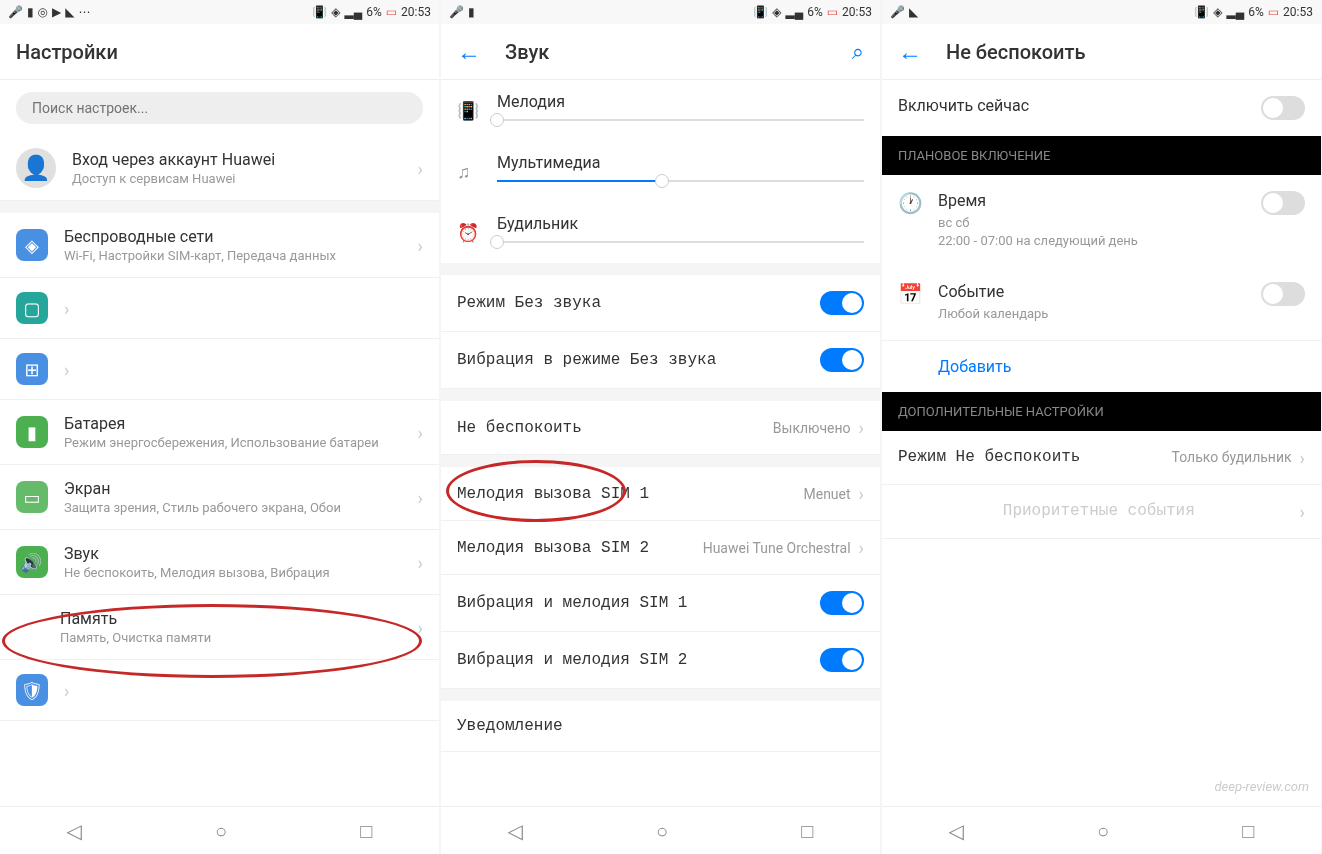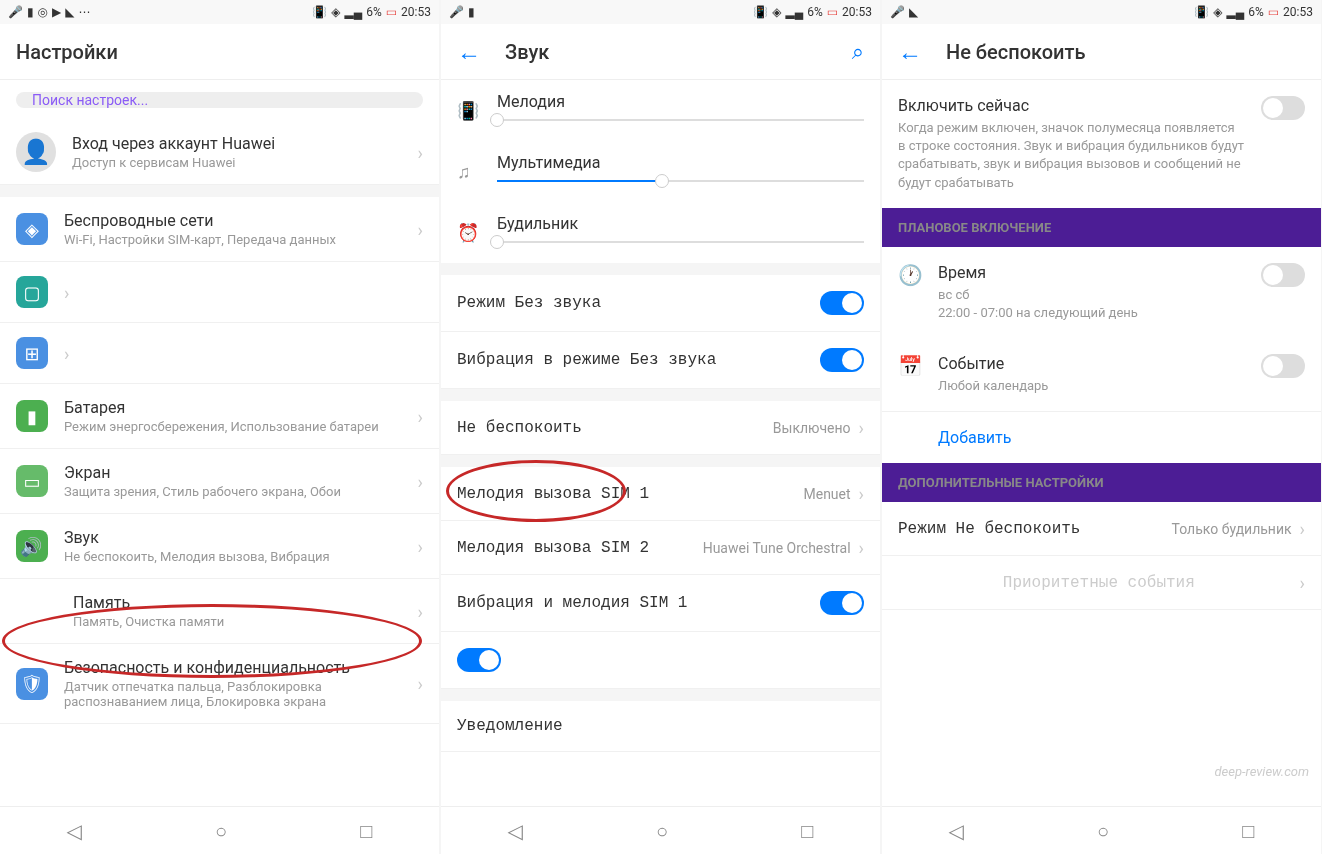--- a/index.html
+++ b/index.html
@@ -46,22 +46,22 @@
       font-weight: 500;
       flex: 1;
     }
     .back-arrow { color: #007aff; font-size: 24px; cursor: pointer; }
     .search-icon-blue { color: #007aff; font-size: 22px; }
     .content { flex: 1; overflow-y: hidden; }
     .search-box {
       margin: 12px 16px;
       background: #eee;
       border-radius: 20px;
-      padding: 0 16px;
-      color: #8b5cf6;
+      padding: 8px 16px;
+      color: #737373;
       font-size: 14px;
     }
     .list-item {
       display: flex;
       align-items: center;
       padding: 12px 16px;
       border-bottom: 1px solid #f0f0f0;
       gap: 16px;
       cursor: pointer;
     }
@@ -150,24 +150,24 @@
       width: 20px;
       height: 20px;
       border-radius: 50%;
       background: #fff;
       top: 2px;
     }
     .toggle.on::after { right: 2px; }
     .toggle.off::after { left: 2px; }
     .section-header {
       padding: 12px 16px;
-      background: #4c1d95;
+      background: #000000;
       font-size: 13px;
       color: #888;
-      font-weight: 700;
+      font-weight: 400;
     }
     .desc-row {
       display: flex;
       align-items: flex-start;
       padding: 16px;
       gap: 16px;
     }
     .desc-text { flex: 1; }
     .desc-title { font-size: 16px; color: #333; margin-bottom: 4px; }
     .desc-body { font-size: 13px; color: #999; line-height: 1.4; }
@@ -195,21 +195,21 @@
     .nav-btn { font-size: 20px; cursor: pointer; }
     .circle-highlight {
       position: absolute;
       border: 3px solid #c62828;
       border-radius: 50%;
       pointer-events: none;
     }
     .watermark {
       position: absolute;
       right: 12px;
-      bottom: 75px;
+      bottom: 60px;
       color: #ccc;
       font-size: 13px;
       font-style: italic;
     }
   </style>
 </head>
 <body>
 
 <div class="phone">
   <div class="status-bar">
@@ -278,32 +278,28 @@
     </div>
     <div class="list-item tall">
       <div class="icon-box icon-green">🔊</div>
       <div class="item-text">
         <div class="item-title">Звук</div>
         <div class="item-sub">Не беспокоить, Мелодия вызова, Вибрация</div>
       </div>
       <div class="chevron">›</div>
     </div>
     <div class="list-item tall">
-      <div class="item-text" style="margin-left:57px">
+      <div class="item-text" style="margin-left:44px">
         <div class="item-title">Память</div>
         <div class="item-sub">Память, Очистка памяти</div>
       </div>
       <div class="chevron">›</div>
     </div>
     <div class="list-item tall">
       <div class="icon-box icon-blue">🛡</div>
-      <div class="item-text">
-        <div class="item-title">Безопасность и конфиденциальность</div>
-        <div class="item-sub">Датчик отпечатка пальца, Разблокировка распознаванием лица, Блокировка экрана</div>
-      </div>
       <div class="chevron">›</div>
     </div>
   </div>
   <div class="nav-bar">
     <span class="nav-btn">◁</span>
     <span class="nav-btn">○</span>
     <span class="nav-btn">□</span>
   </div>
   <div class="circle-highlight" style="left:2px;top:604px;width:420px;height:74px;border-radius:50%/50%"></div>
 </div>
@@ -383,20 +379,21 @@
     <div class="setting-row">
       <div class="label">Мелодия вызова SIM 2</div>
       <div class="setting-value">Huawei Tune Orchestral</div>
       <div class="chevron" style="margin-left:8px">›</div>
     </div>
     <div class="setting-row">
       <div class="label">Вибрация и мелодия SIM 1</div>
       <div class="toggle on"></div>
     </div>
     <div class="setting-row">
+      <div class="label">Вибрация и мелодия SIM 2</div>
       <div class="toggle on"></div>
     </div>
     <div class="section-gap"></div>
     <div class="setting-row">
       <div class="label">Уведомление</div>
     </div>
   </div>
   <div class="nav-bar">
     <span class="nav-btn">◁</span>
     <span class="nav-btn">○</span>
@@ -421,21 +418,20 @@
     </div>
   </div>
   <div class="app-bar">
     <span class="back-arrow">←</span>
     <div class="title">Не беспокоить</div>
   </div>
   <div class="content">
     <div class="desc-row">
       <div class="desc-text">
         <div class="desc-title">Включить сейчас</div>
-        <div class="desc-body">Когда режим включен, значок полумесяца появляется в строке состояния. Звук и вибрация будильников будут срабатывать, звук и вибрация вызовов и сообщений не будут срабатывать</div>
       </div>
       <div class="toggle off"></div>
     </div>
     <div class="section-header">ПЛАНОВОЕ ВКЛЮЧЕНИЕ</div>
     <div class="desc-row">
       <div class="outline-icon">🕐</div>
       <div class="desc-text">
         <div class="desc-title">Время</div>
         <div class="desc-body"><span>вс сб</span><br><span>22:00 - 07:00 на следующий день</span></div>
       </div>

